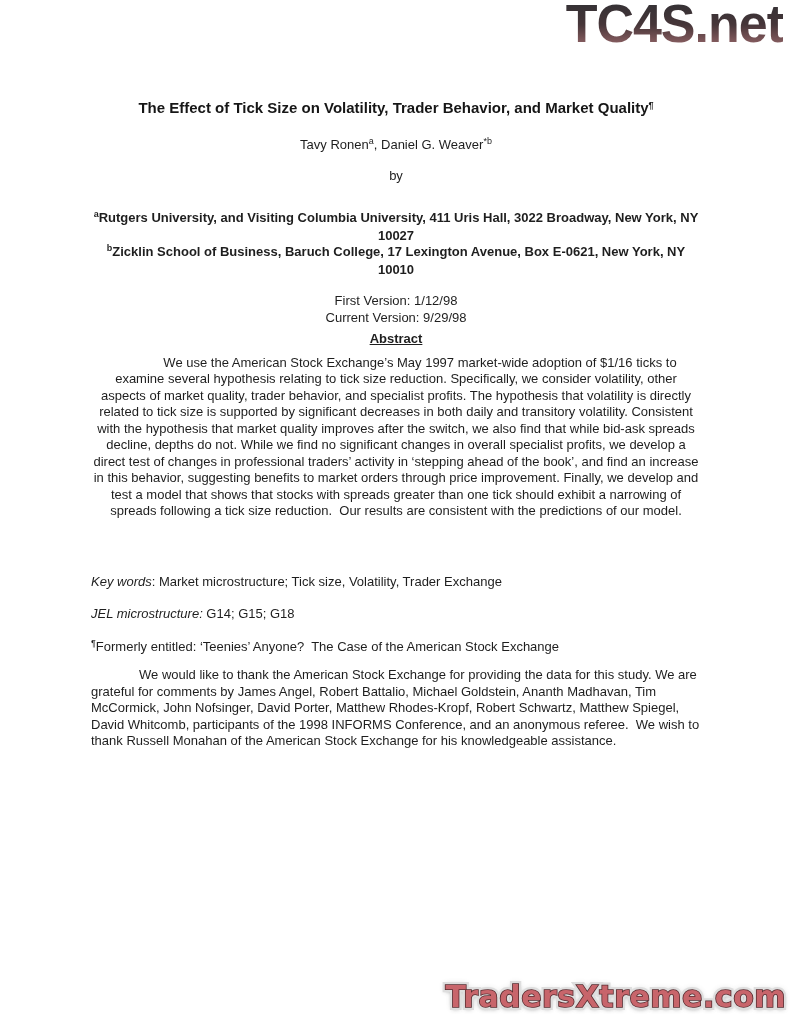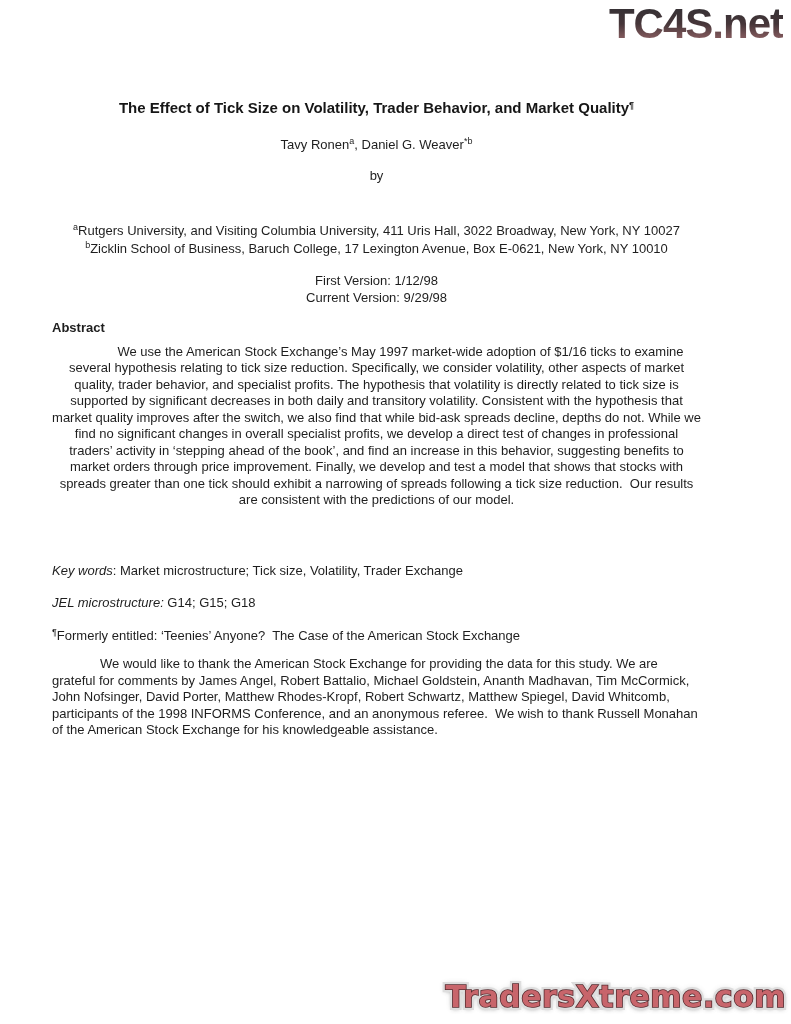--- a/index.html
+++ b/index.html
@@ -10,21 +10,21 @@
     position: relative;
     width: 791px;
     height: 1024px;
     margin: 0 auto;
     background: #ffffff;
     overflow: hidden;
   }
 
   .doc {
     position: relative;
-    padding: 92px 90px 0 52px;
+    padding: 92px 90px 0 91px;
     font-size: 13px;
     line-height: 16.5px;
   }
 
   .doc p, .doc h1, .doc h2 { white-space: pre-wrap; }
 
   h1.title {
     font-size: 15px;
     font-weight: bold;
     line-height: 32px;
@@ -37,41 +37,41 @@
     font-size: 9px;
     vertical-align: baseline;
     position: relative;
     top: -5px;
   }
 
   .center { text-align: center; }
 
   .byline      { margin-top: 13px; }
   .authors     { margin-top: 11px; }
-  .affils      { margin-top: 39px; }
+  .affils      { margin-top: 26px; font-weight: bold; }
   .versions    { margin-top: 15px; }
-  .abstract-head { margin-top: 14px; font-size: 13px; font-weight: bold; text-align: left; }
+  .abstract-head { margin-top: 5px; font-size: 13px; font-weight: bold; text-align: center; text-decoration: underline; }
   .abstract-body { margin-top: 7px; text-indent: 48px; text-align: center; }
   .keywords    { margin-top: 54px; }
   .jel         { margin-top: 16px; }
   .former      { margin-top: 16px; }
   .correspond  { margin-top: 11px; }
   .acks        { margin-top: 11px; text-indent: 48px; }
   .ital { font-style: italic; }
 
   
   .wm { position: absolute; white-space: nowrap; pointer-events: none; }
 
   
   .wm-tc4s {
     top: 1px;
     right: 8px;
     font-family: "Liberation Sans", sans-serif;
     font-weight: bold;
-    font-size: 42px;
+    font-size: 52px;
     letter-spacing: -1px;
     line-height: 44px;
     transform: scaleY(1.02);
     transform-origin: top right;
   }
   .wm-tc4s .grad-text { color: #5c4448; }
   @supports ((-webkit-background-clip: text) or (background-clip: text)) {
     .wm-tc4s .grad-text {
       background: linear-gradient(180deg, #303034 6%, #463639 52%, #7c5659 78%, #9e6f72 100%);
       -webkit-background-clip: text;

